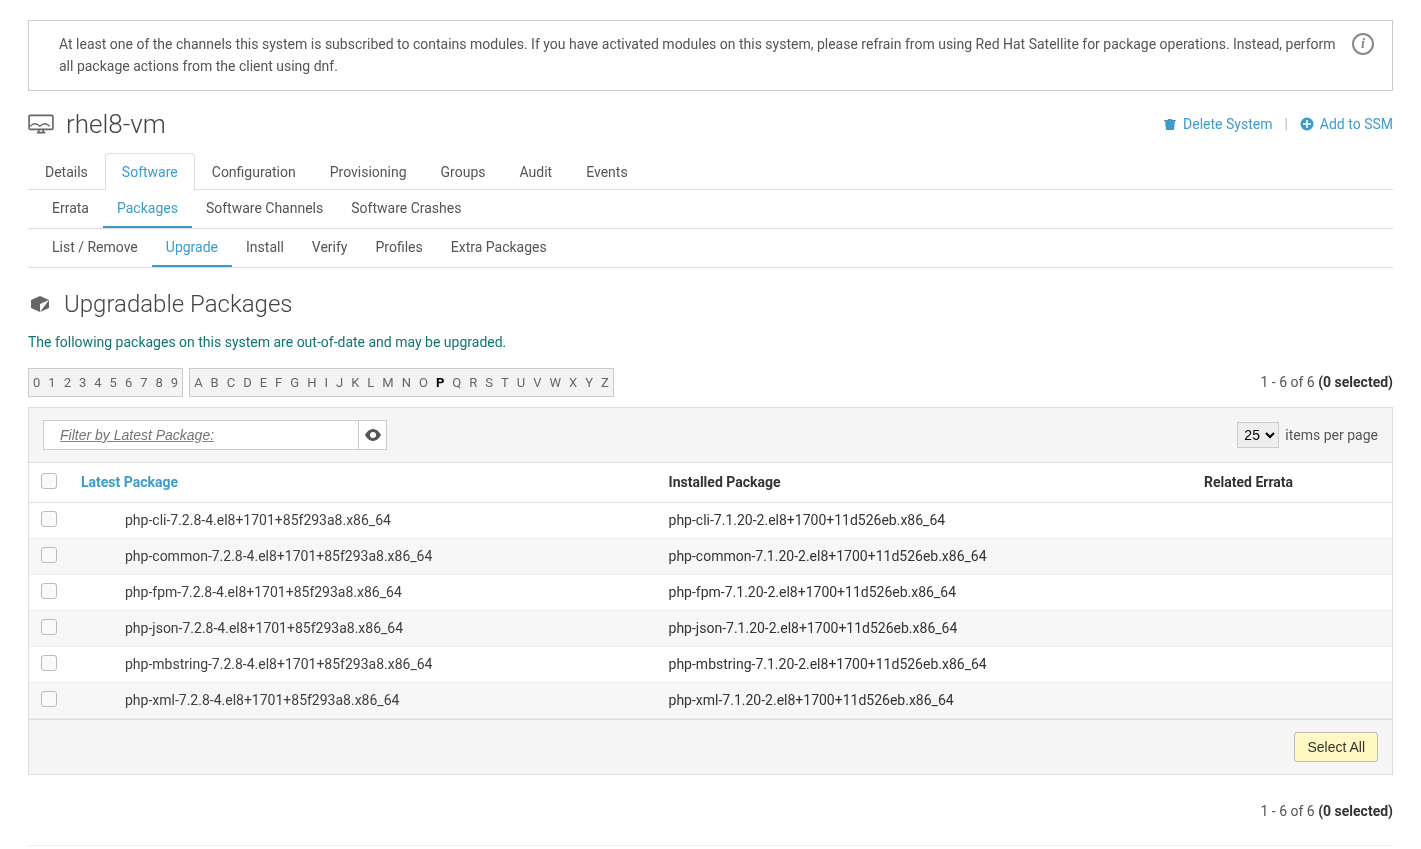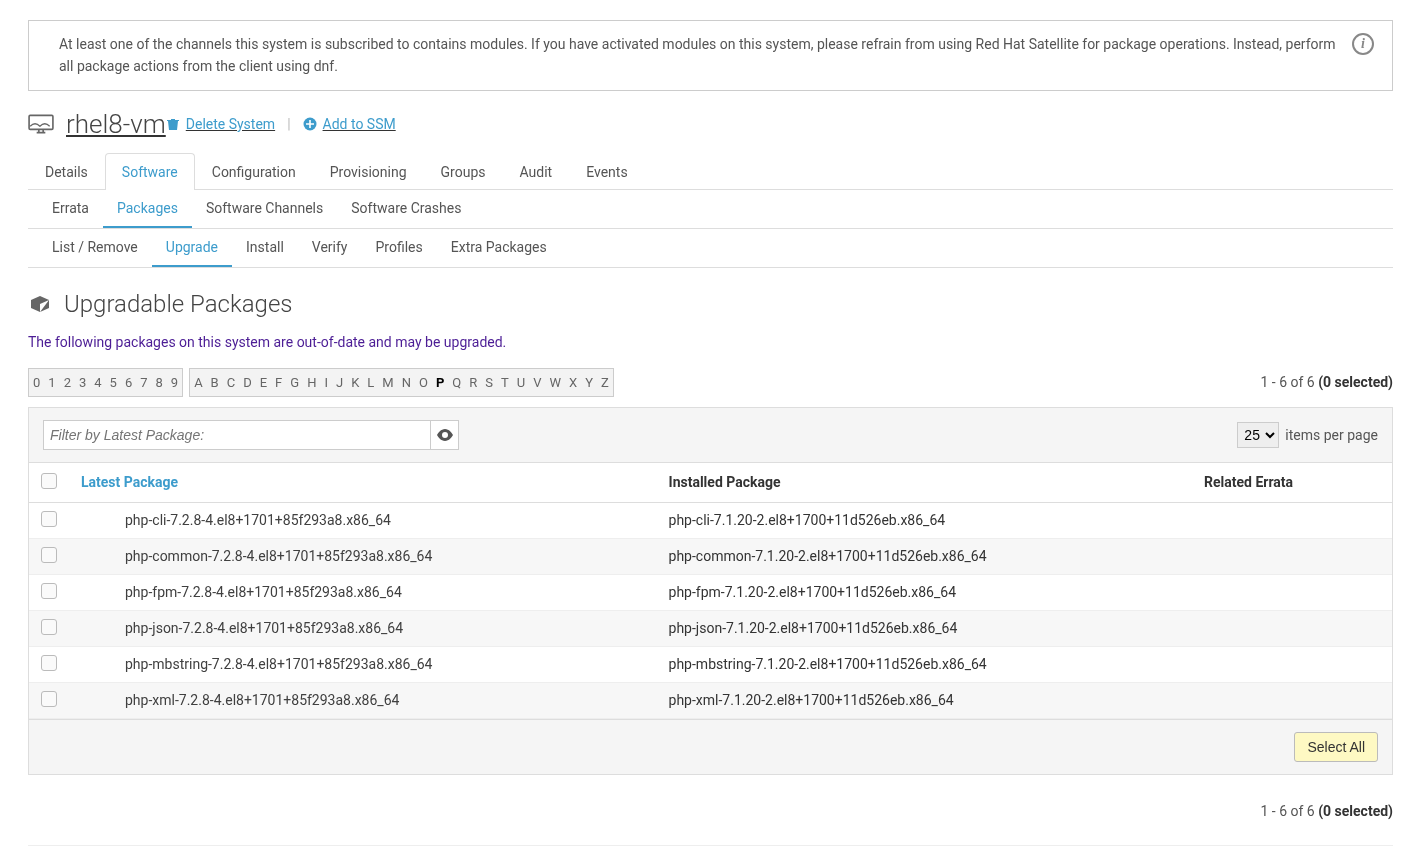--- a/index.html
+++ b/index.html
@@ -1,54 +1,54 @@
 <!DOCTYPE html>
 <html><head>
 <meta charset="utf-8">
 <style>
 * { box-sizing: border-box; margin: 0; padding: 0; }
 body { font-family: -apple-system, BlinkMacSystemFont, "Segoe UI", Roboto, "Helvetica Neue", Arial, sans-serif; font-size: 14px; color: #333; background: #fff; padding: 20px 28px; }
 .alert-box { border: 1px solid #ccc; padding: 12px 52px 12px 30px; margin-bottom: 18px; position: relative; }
 .alert-text { color: #555; line-height: 1.6; font-size: 14px; }
 .alert-icon { position: absolute; right: 18px; top: 12px; width: 22px; height: 22px; border: 2px solid #888; border-radius: 50%; display: flex; align-items: center; justify-content: center; font-family: Georgia, serif; font-style: italic; font-weight: bold; color: #888; font-size: 14px; }
-.page-header { display: flex; align-items: center; margin-bottom: 14px; text-decoration: underline; }
+.page-header { display: flex; align-items: center; justify-content: space-between; margin-bottom: 14px; }
 .title-group { display: flex; align-items: center; gap: 12px; }
 .system-icon { width: 26px; height: 20px; fill: #666; }
 .page-title { font-size: 26px; font-weight: 300; color: #444; }
 .header-actions { display: flex; align-items: center; gap: 12px; }
 .action-link { color: #3d9ccc; text-decoration: none; font-size: 14px; display: flex; align-items: center; gap: 6px; cursor: pointer; }
 .action-sep { color: #bbb; }
 .trash-icon, .plus-icon { width: 14px; height: 14px; }
 
 .tabs { border-bottom: 1px solid #ddd; display: flex; }
 .tab { padding: 10px 16px; color: #555; cursor: pointer; border: 1px solid transparent; border-bottom: none; margin-bottom: -1px; }
 .tab.active { color: #3d9ccc; background: #fff; border-color: #ddd; border-radius: 4px 4px 0 0; }
 .subtabs { border-bottom: 1px solid #ddd; display: flex; padding: 0 0 0 10px; }
 .subtab { padding: 10px 14px; color: #555; cursor: pointer; font-size: 14px; }
 .subtab.active { color: #3d9ccc; border-bottom: 2px solid #3d9ccc; }
 .subsubtabs { border-bottom: 1px solid #ddd; display: flex; padding: 0 0 0 10px; }
 
 .section-heading { display: flex; align-items: center; gap: 12px; margin: 22px 0 16px; }
 .section-title { font-size: 24px; font-weight: 300; color: #444; }
 .pkg-icon { width: 24px; height: 20px; fill: #666; }
-.section-desc { color: #4c1d95; margin-bottom: 18px; font-size: 14px; }
+.section-desc { color: #0f766e; margin-bottom: 18px; font-size: 14px; }
 
 .listbar { display: flex; align-items: center; justify-content: space-between; margin-bottom: 10px; }
 .alpha-group { display: inline-flex; }
 .alpha { border: 1px solid #ccc; background: #f3f3f3; font-size: 13px; color: #666; display: inline-flex; }
 .alpha + .alpha { margin-left: 6px; }
 .alpha span { padding: 6px 4px; cursor: pointer; }
 .alpha span.current { color: #000; font-weight: bold; }
 .count-text { font-size: 14px; color: #555; }
 .count-text b { color: #333; }
 
 .table-wrap { border: 1px solid #ddd; }
 .toolbar-row { background: #f5f5f5; border-bottom: 1px solid #ddd; padding: 12px 14px; display: flex; align-items: center; justify-content: space-between; }
 .filter-group { display: flex; }
-.filter-input { border: 1px solid #ccc; padding: 6px 6px; width: 388px; font-size: 14px; font-style: italic; color: #888; }
+.filter-input { border: 1px solid #ccc; padding: 6px 16px; width: 316px; font-size: 14px; font-style: italic; color: #888; text-decoration: underline; }
 .filter-btn { border: 1px solid #ccc; border-left: none; background: #fff; width: 28px; display: flex; align-items: center; justify-content: center; cursor: pointer; }
 .eye-icon { width: 16px; height: 12px; fill: #555; }
 .perpage { display: flex; align-items: center; gap: 6px; }
 .perpage select { border: 1px solid #ccc; background: #eee; padding: 3px 2px; font-size: 14px; }
 .perpage-label { color: #555; font-size: 14px; text-align: right; }
 table { width: 100%; border-collapse: collapse; }
 th { text-align: left; padding: 10px 12px; border-bottom: 1px solid #ddd; font-weight: bold; font-size: 14px; color: #333; background: #fff;}
 th.chk-col { width: 40px; }
 th a { color: #3d9ccc; text-decoration: none; }
 td { padding: 8px 12px; border-bottom: 1px solid #eee; font-size: 14px; }

